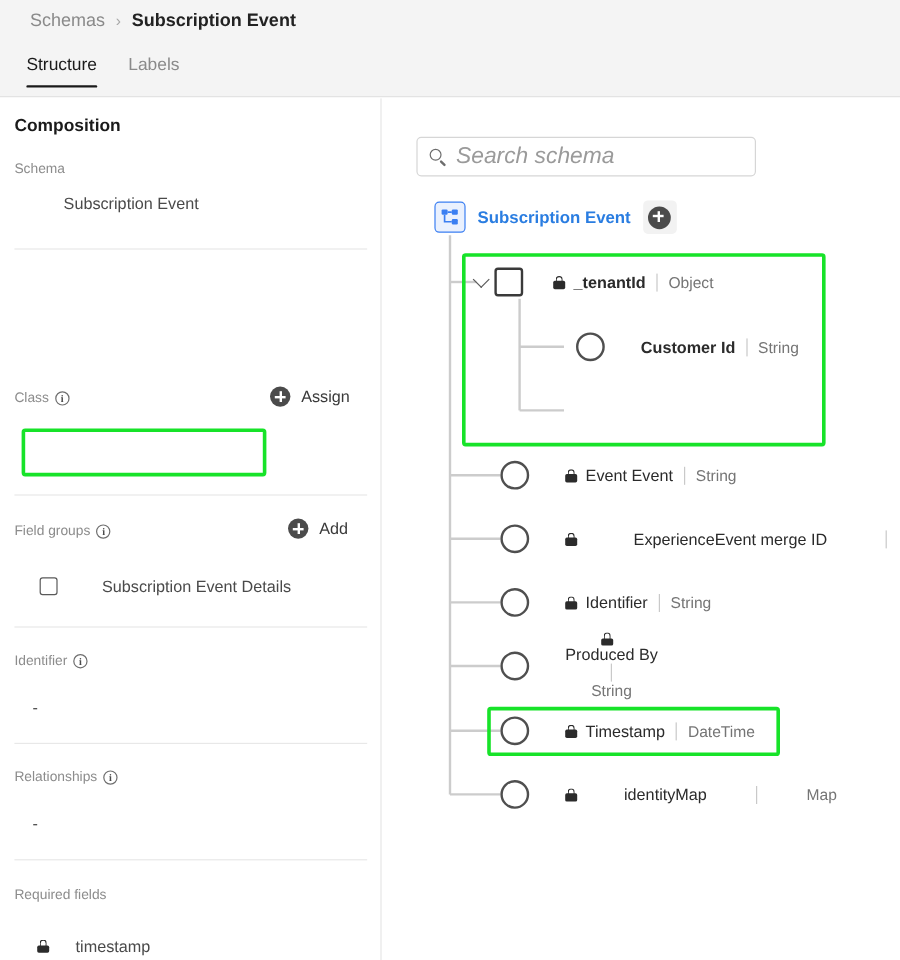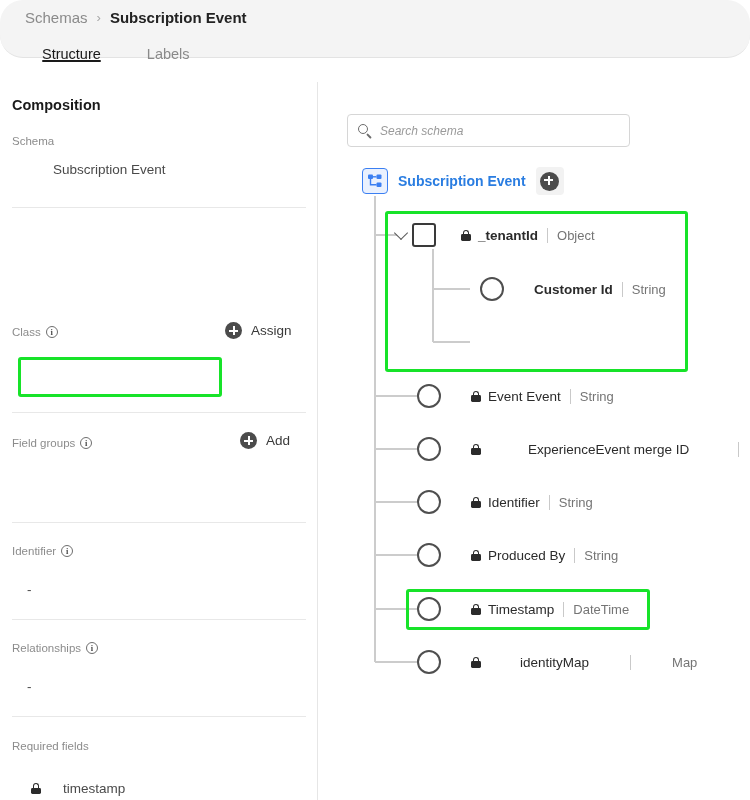--- a/index.html
+++ b/index.html
@@ -11,43 +11,42 @@
   }
   .app {
     position: relative;
     width: 750px; height: 800px;
     background: #ffffff;
   }
 
   
   .header {
     position: absolute; left: 0; top: 0;
-    width: 750px; height: 58px;
+    width: 750px; height: 81px;
     background: #f4f4f4;
     border-bottom: 1px solid #e3e3e3;
-    border-radius: 23px;
   }
   .breadcrumb {
     position: absolute; left: 25px; top: 9px;
     display: flex; align-items: center; gap: 9px;
     font-size: 15px;
   }
   .bc-link { color: #8a8a8a; }
   .bc-sep  { color: #a8a8a8; font-size: 13px; }
   .bc-current { color: #222222; font-weight: bold; }
 
   .tabs {
     position: absolute; left: 22px; top: 46px;
     display: flex; align-items: flex-start; gap: 26px;
   }
   .tab {
     position: relative;
     font-size: 14.5px;
     color: #8a8a8a;
-    margin-left: 20px;
+    padding-bottom: 11px;
   }
   .tab.active { color: #1a1a1a; }
   .tab.active::after {
     content: "";
     position: absolute; left: 0; right: 0; bottom: 0;
     height: 2.5px; background: #1a1a1a; border-radius: 2px;
   }
 
   
   .left-panel {
@@ -149,21 +148,21 @@
     width: 10px; height: 10px;
     border: 1.5px solid #6d6d6d; border-radius: 50%;
   }
   .search-icon .handle {
     position: absolute; left: 8.5px; top: 9px;
     width: 5.5px; height: 1.6px; background: #6d6d6d;
     transform: rotate(45deg); transform-origin: left center;
     border-radius: 1px;
   }
   .search-placeholder {
-    font-size: 12px; color: #9a9a9a; font-style: italic;
+    font-size: 19px; color: #9a9a9a; font-style: italic;
   }
 
   .node-row {
     position: absolute;
     display: flex; align-items: center;
     height: 30px;
   }
   .node-circle {
     width: 24px; height: 24px;
     border: 2px solid #4f4f4f; border-radius: 50%;
@@ -263,20 +262,24 @@
 
     <div class="section-label" style="position:absolute;left:12px;top:355px;">
       <span>Field groups</span>
       <span class="info-icon">i</span>
     </div>
     <div class="plus-btn" style="position:absolute;left:240px;top:350px;">
       <span class="plus-circle"></span>
       <span class="plus-label">Add</span>
     </div>
 
+    <div style="position:absolute;left:33px;top:399px;display:flex;align-items:center;gap:37px;">
+      <span class="checkbox"></span>
+      <span class="row-value">Subscription Event Details</span>
+    </div>
 
     <div class="divider" style="top:440px;"></div>
 
     <div class="section-label" style="position:absolute;left:12px;top:463px;">
       <span>Identifier</span>
       <span class="info-icon">i</span>
     </div>
     <div class="row-value" style="position:absolute;left:27px;top:500px;">-</div>
 
     <div class="divider" style="top:537px;"></div>
@@ -408,38 +411,38 @@
           <span class="body"></span>
       </span>
       <span class="node-name">Identifier</span>
       <span class="pipe"></span>
       <span class="node-type">String</span>
     </span>
   </div>
 
   <div class="node-row" style="left:417px; top:540px;">
     <span class="node-circle"></span>
+    <span style="display:flex;align-items:center;margin-left:30px;flex-direction:column;">
+      <span class="lock" style="margin-right:7px;">
+        <span class="shackle"></span>
+          <span class="body"></span>
+      </span>
+      <span class="node-name">Produced By</span>
+      <span class="pipe"></span>
+      <span class="node-type">String</span>
+    </span>
+  </div>
+
+  <div class="node-row" style="left:417px; top:594px;">
+    <span class="node-circle"></span>
     <span style="display:flex;align-items:center;margin-left:30px;">
       <span class="lock" style="margin-right:7px;">
         <span class="shackle"></span>
           <span class="body"></span>
       </span>
-      <span class="node-name">Produced By</span>
-      <span class="pipe"></span>
-      <span class="node-type">String</span>
-    </span>
-  </div>
-
-  <div class="node-row" style="left:417px; top:594px;">
-    <span class="node-circle"></span>
-    <span style="display:flex;align-items:center;margin-left:30px;">
-      <span class="lock" style="margin-right:7px;">
-        <span class="shackle"></span>
-          <span class="body"></span>
-      </span>
       <span class="node-name">Timestamp</span>
       <span class="pipe"></span>
       <span class="node-type">DateTime</span>
     </span>
   </div>
 
   <div class="hl-box" style="left:406px; top:589px; width:244px; height:41px;"></div>
 
   <div class="node-row" style="left:417px; top:647px;">
     <span class="node-circle"></span>

